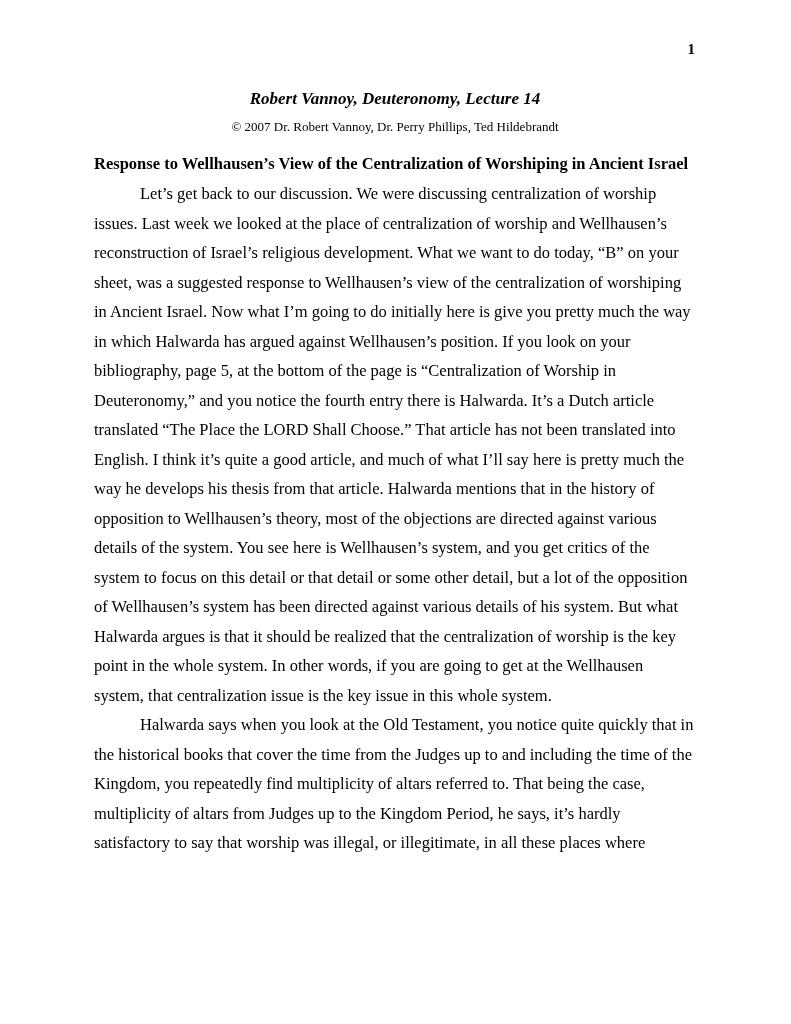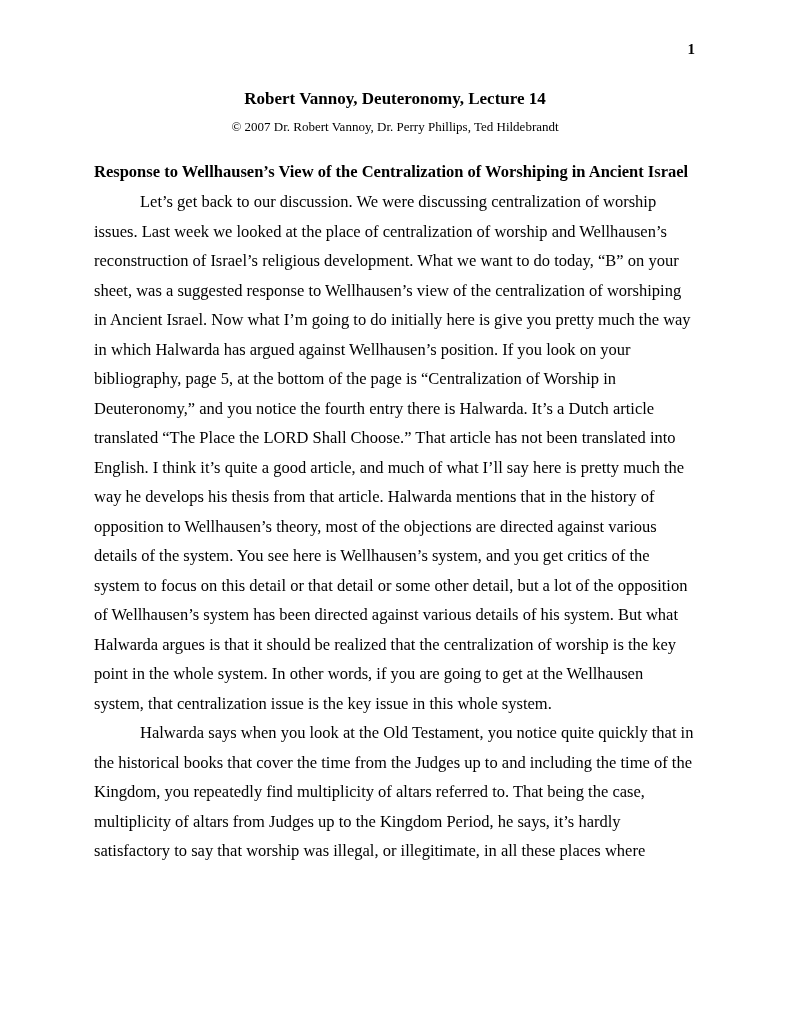--- a/index.html
+++ b/index.html
@@ -26,29 +26,30 @@
     font-size: 15px;
     font-weight: bold;
     line-height: 1;
   }
   .doc-title {
     margin: 44px 0 0 0;
     font-size: 17px;
     font-weight: bold;
     text-align: center;
     line-height: 30px;
+    font-style: italic;
   }
   .copyright {
     margin: 0;
     font-size: 13px;
     text-align: center;
     line-height: 25px;
   }
   .main-heading {
-    margin: 18px 0 0 0;
+    margin: 10px 0 0 0;
     font-size: 16.5px;
     font-weight: bold;
     text-align: left;
     line-height: 30px;
   }
   .body-para {
     margin: 0;
     font-size: 16.5px;
     line-height: 29.5px;
     text-align: left;

